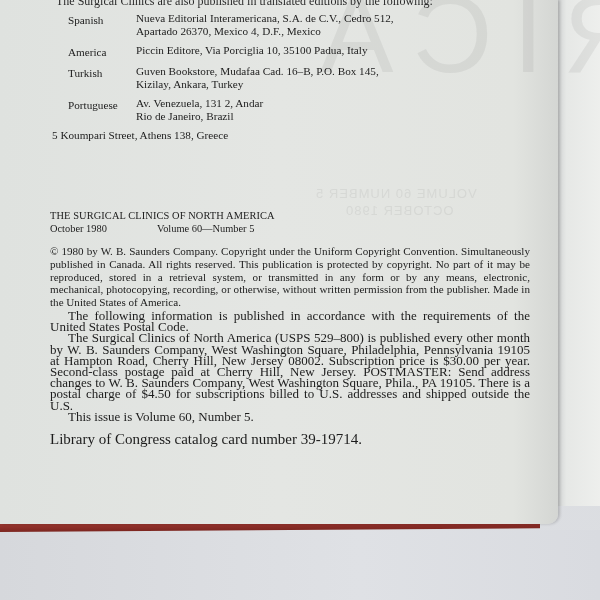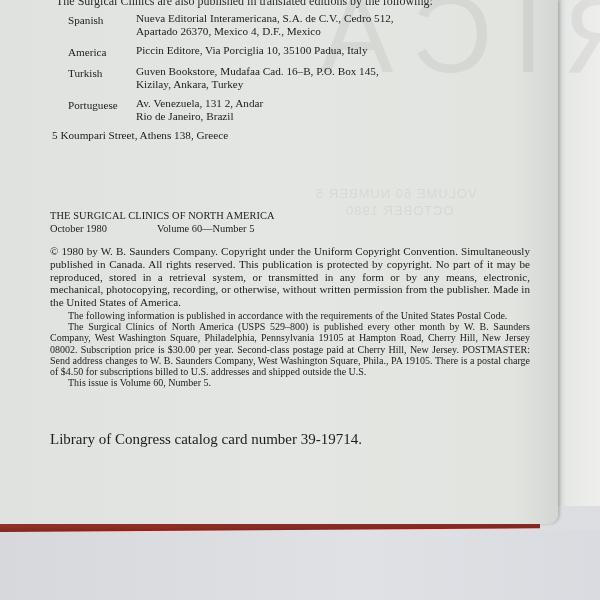--- a/index.html
+++ b/index.html
@@ -54,21 +54,21 @@
     .masthead .meta span:first-child { width: 107px; }
 
     .copyright {
       position: absolute; left: 50px; top: 237px; width: 480px;
       font-size: 11.1px; line-height: 12.8px; text-align: justify; margin-top: 8px;
     }
     .copyright p { margin: 0; }
 
     .postal {
       position: absolute; left: 50px; top: 310px; width: 480px;
-      font-size: 10px; line-height: 11.2px; text-align: justify;
+      font-size: 13px; line-height: 11.2px; text-align: justify;
     }
     .postal p { margin: 0; text-indent: 18px; }
 
     .loc { position: absolute; left: 50px; top: 431px; font-size: 15px; }
   </style>
 </head>
 <body>
 
 <div class="table-surface"></div>
 <div class="back-page"></div>

